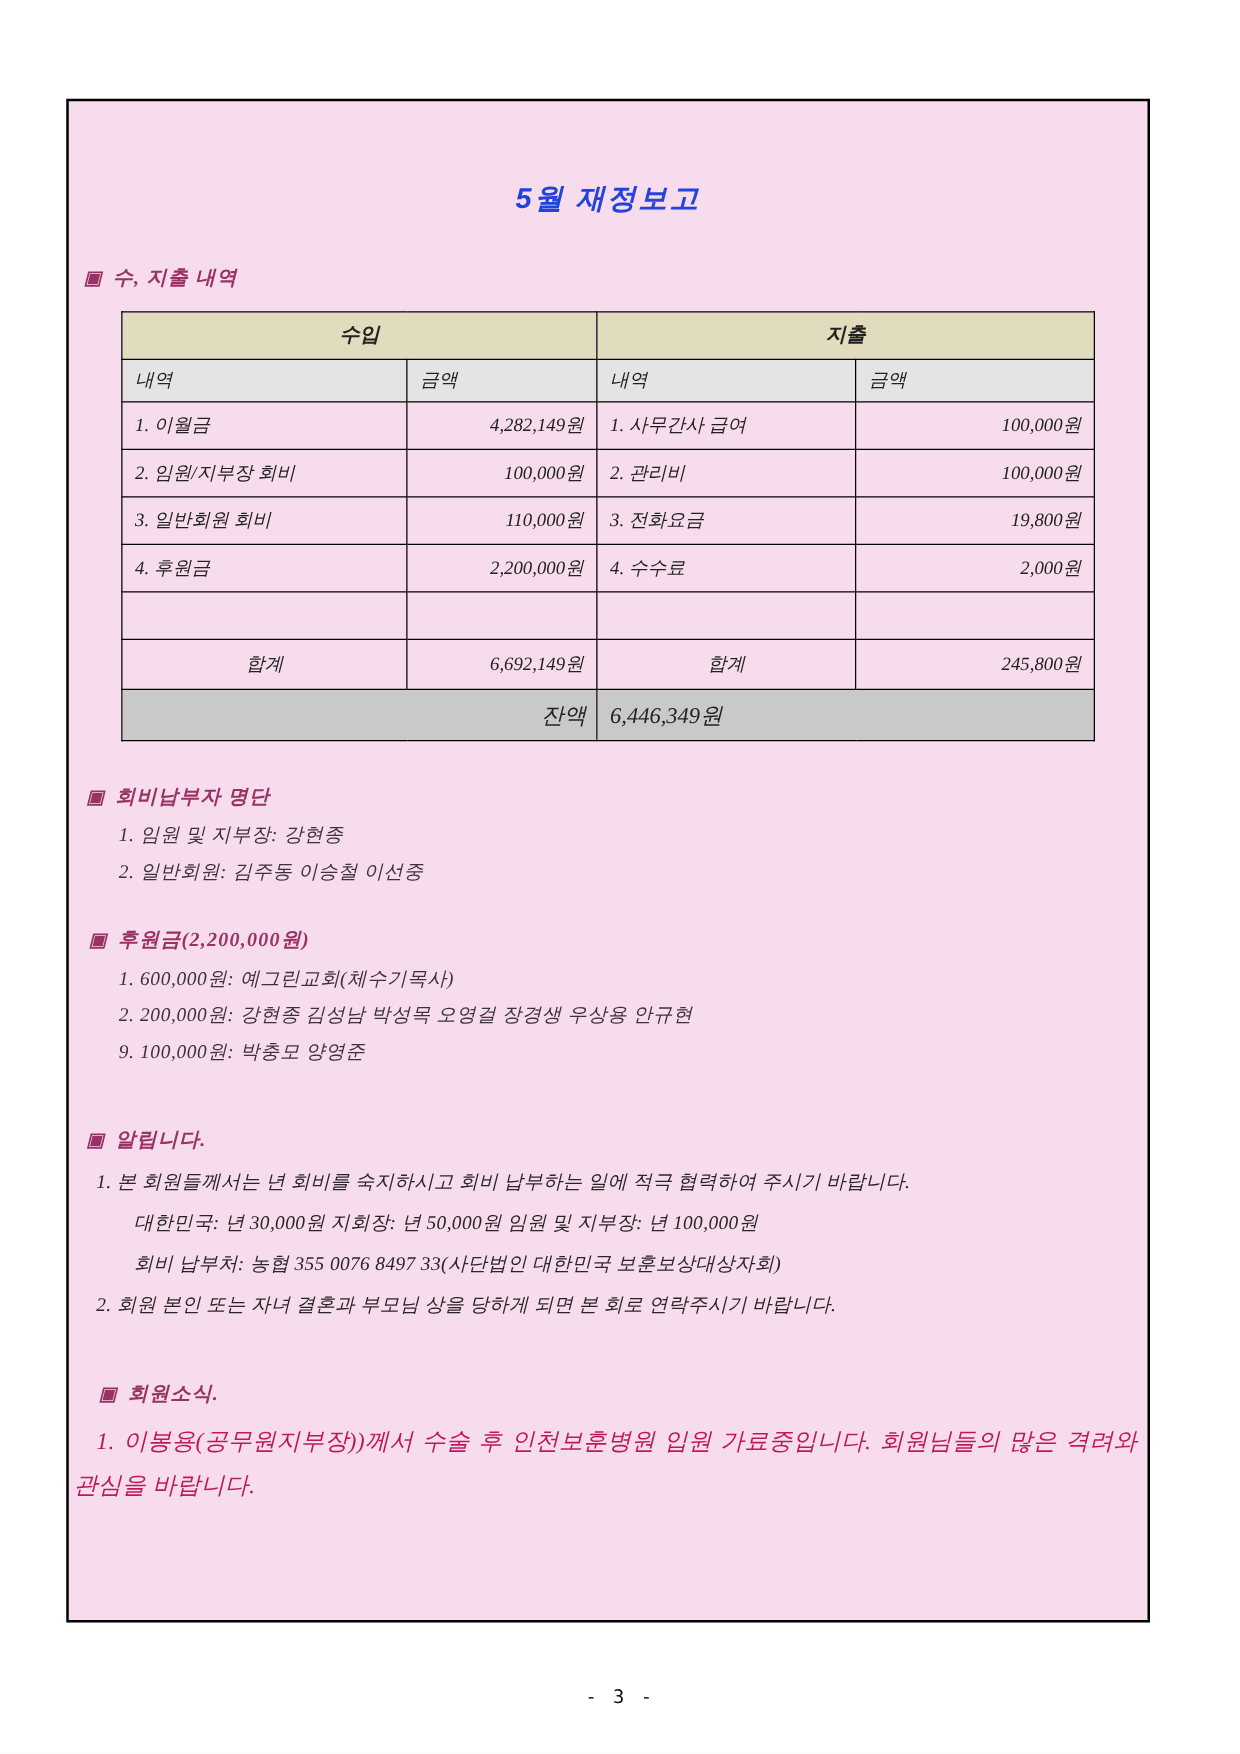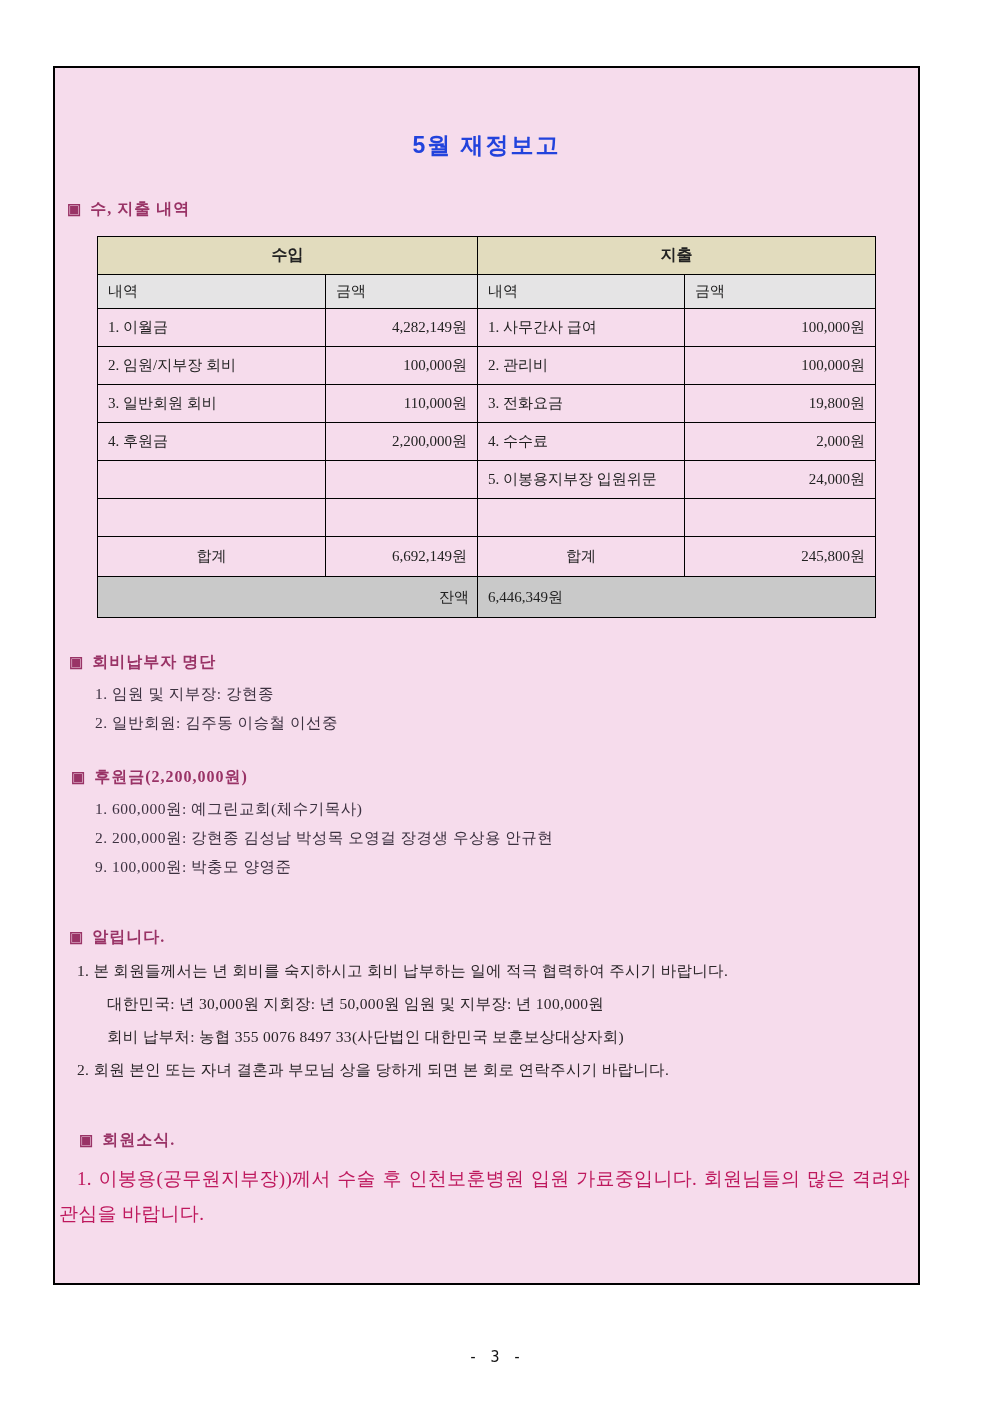--- a/index.html
+++ b/index.html
@@ -5,26 +5,27 @@
   html, body { margin: 0; padding: 0; }
   body {
     width: 992px; height: 1403px;
     background: #ffffff;
     font-family: "Liberation Serif", serif;
     color: #222;
     position: relative;
   }
   .doc-box {
     position: absolute;
-    left: 53px; top: 66px;
+    left: 53px; top: 79px;
     width: 867px; height: 1219px;
     background: #f6dcec;
     border: 2px solid #000;
     box-sizing: border-box;
     overflow: hidden;
+    font-style: italic;
   }
   .report-title {
     margin-top: 62px;
     text-align: center;
     color: #2243dc;
     font-family: "Liberation Sans", sans-serif;
     font-weight: bold;
     font-size: 23px;
     letter-spacing: 2px;
   }
@@ -71,21 +72,21 @@
     font-size: 15px;
   }
   .fin-table .data-row td { height: 38px; }
   .fin-table td.item   { text-align: left; }
   .fin-table td.amount { text-align: right; }
   .fin-table .total-row td { height: 40px; }
   .fin-table .total-row td.total-label { text-align: center; }
   .fin-table .balance-row td {
     background: #c9c9c9;
     height: 41px;
-    font-size: 15px;
+    font-size: 18px;
   }
   .fin-table .balance-row .balance-label { text-align: right; padding-right: 8px; }
   .fin-table .balance-row .balance-value { text-align: left; }
 
   .list { margin: 6px 0 0 0; padding: 0; list-style: none; }
   .list li { font-size: 15.5px; line-height: 29px; }
   .members-list li, .donation-list li { margin-left: 40px; color: #3c3140; letter-spacing: 0.5px; }
   .notice-list { width: 800px; }
   .notice-list li { line-height: 33px; color: #2a2528; letter-spacing: 0.3px; }
   .notice-list li.lvl1 { margin-left: 22px; text-align: justify; margin-right: 60px; }
@@ -159,26 +160,20 @@
     </tr>
     <tr class="data-row">
       <td class="item">4. 후원금</td>
       <td class="amount">2,200,000원</td>
       <td class="item">4. 수수료</td>
       <td class="amount">2,000원</td>
     </tr>
     <tr class="data-row">
       <td class="item"></td>
       <td class="amount"></td>
-      <td class="item">5. 이봉용지부장 입원위문</td>
-      <td class="amount">24,000원</td>
-    </tr>
-    <tr class="data-row">
-      <td class="item"></td>
-      <td class="amount"></td>
       <td class="item"></td>
       <td class="amount"></td>
     </tr>
     <tr class="total-row">
       <td class="total-label">합계</td>
       <td class="amount">6,692,149원</td>
       <td class="total-label">합계</td>
       <td class="amount">245,800원</td>
     </tr>
     <tr class="balance-row">

